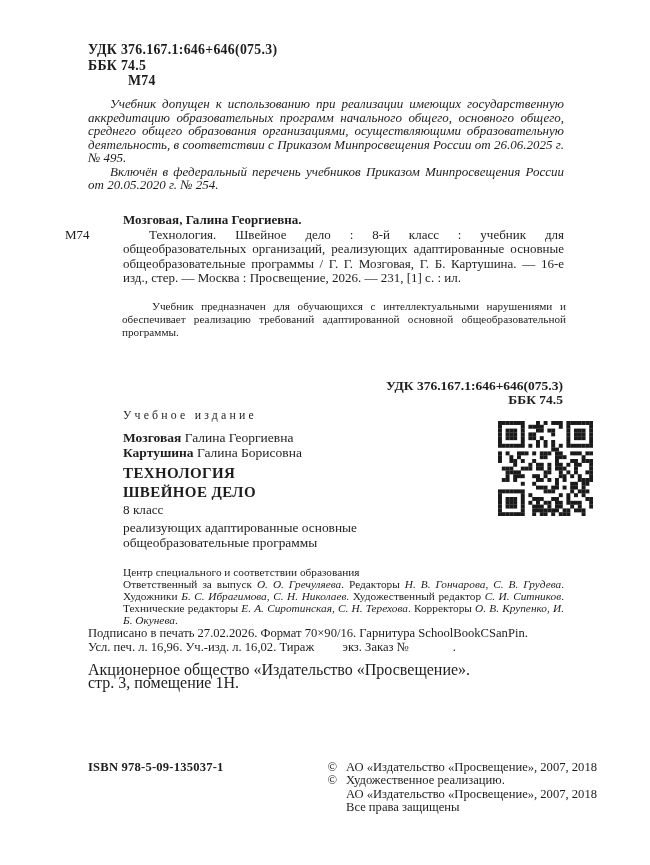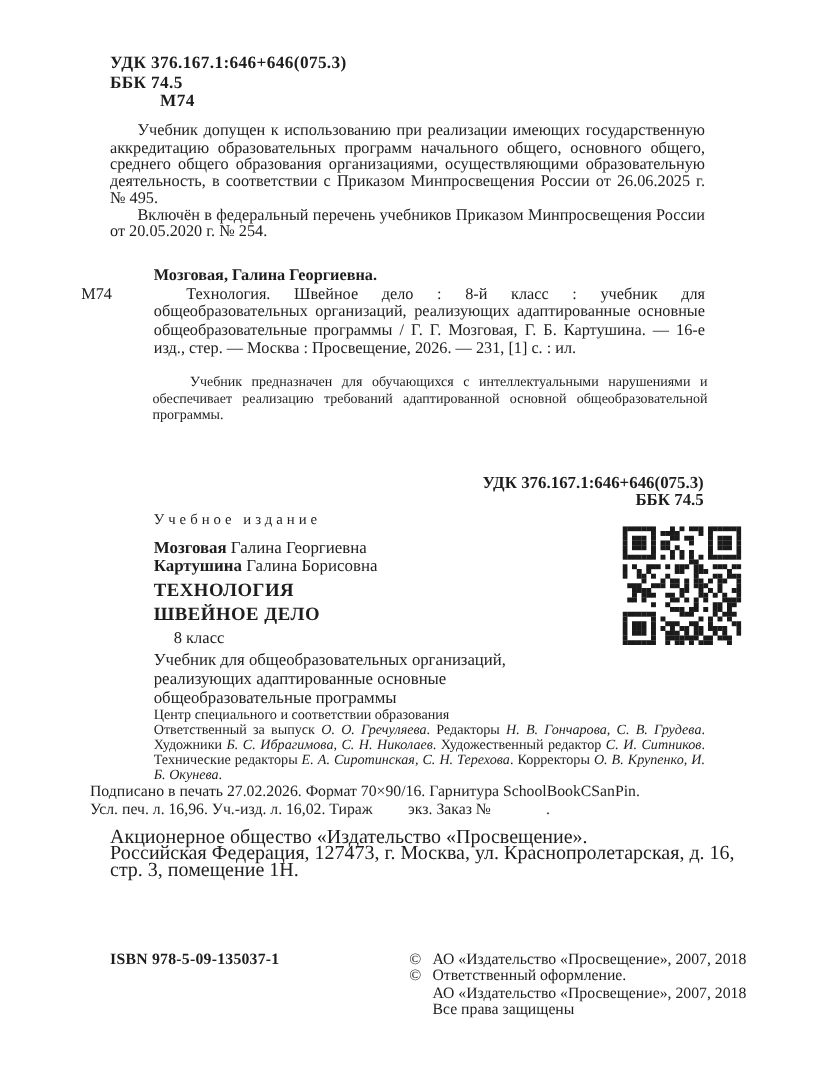--- a/index.html
+++ b/index.html
@@ -14,44 +14,44 @@
     overflow:hidden;
   }
   .sec{position:absolute;}
   .b{font-weight:bold;}
   .i{font-style:italic;}
   .jp{text-align:justify;}
   
   .codes-top{top:42px;left:88px;font-size:13.8px;line-height:15.5px;font-weight:bold;letter-spacing:.3px;}
   .codes-top .m74{margin-left:40px;}
   
-  .admission{top:97px;left:88px;width:476px;line-height:13.5px;}
+  .admission{top:97px;left:88px;width:476px;line-height:13.5px;font-style:italic;}
   .admission p{margin:0;text-indent:22px;}
   
   .card{top:213px;left:123px;width:441px;line-height:14.6px;}
   .card-sign{position:absolute;left:-58px;top:14.6px;}
   .card .head{font-weight:bold;}
   .card .desc{margin:0;text-indent:26px;}
   .card .isbn-line{margin-left:26px;}
   
   .annotation{top:300px;left:122px;width:444px;font-size:11.2px;line-height:12.8px;}
   .annotation p{margin:0;text-indent:30px;}
   
   .codes-right{top:379px;right:87px;text-align:right;font-weight:bold;font-size:13.5px;line-height:14px;}
   
   .ed-heading{top:408px;left:123px;font-size:11.8px;letter-spacing:3.2px;}
   .ed-authors{top:430px;left:123px;font-size:13.5px;line-height:15px;}
   .ed-titles{top:464px;left:123px;font-size:15px;line-height:18.5px;font-weight:bold;letter-spacing:.4px;}
-  .ed-grade{top:502px;left:123px;font-size:13.2px;margin-left:16px;}
+  .ed-grade{top:502px;left:123px;font-size:13.2px;}
   .ed-subtitle{top:520px;left:123px;font-size:13.4px;line-height:15px;}
   
   .credits{top:567px;left:123px;width:441px;font-size:11.3px;line-height:11.9px;}
   .credits .center-line{margin-bottom:.5px;}
   
-  .print-info{top:627px;left:72px;font-size:12.6px;line-height:13.6px;}
+  .print-info{top:627px;left:88px;font-size:12.6px;line-height:13.6px;}
   
   .publisher{top:663px;left:88px;font-size:16px;line-height:13.3px;}
   .hotline{top:701px;left:88px;font-size:12.6px;}
   
   .qr-box{top:421px;left:498px;width:95px;height:95px;}
   .qr-box svg{display:block;width:95px;height:95px;}
   
   .footer{top:761px;left:88px;width:509px;display:flex;justify-content:space-between;align-items:flex-start;font-size:12.6px;line-height:13.4px;}
   .isbn-bottom{font-weight:bold;letter-spacing:.2px;}
   .copy-row{display:flex;gap:9px;}
@@ -96,21 +96,20 @@
   </div>
 
   <div class="sec ed-titles">
     <div>ТЕХНОЛОГИЯ</div>
     <div>ШВЕЙНОЕ ДЕЛО</div>
   </div>
 
   <div class="sec ed-grade">8 класс</div>
 
   <div class="sec ed-subtitle">
-      <div>Учебник для общеобразовательных организаций,</div>
       <div>реализующих адаптированные основные</div>
       <div>общеобразовательные программы</div>
     </div>
 
   <div class="sec qr-box">
     <svg id="qr-svg" viewBox="0 0 25 25" xmlns="http://www.w3.org/2000/svg">
         <rect x="0" y="0" width="1.04" height="1.04" fill="#1a1a1a"></rect>
         <rect x="1" y="0" width="1.04" height="1.04" fill="#1a1a1a"></rect>
         <rect x="2" y="0" width="1.04" height="1.04" fill="#1a1a1a"></rect>
         <rect x="3" y="0" width="1.04" height="1.04" fill="#1a1a1a"></rect>
@@ -419,38 +418,37 @@
     <div class="jp"><span>Ответственный за выпуск </span><span class="i">О. О. Гречуляева</span><span>. Редакторы </span><span class="i">Н. В. Гончарова, С. В. Грудева</span><span>. Художники </span><span class="i">Б. С. Ибрагимова, С. Н. Николаев</span><span>. Художественный редактор </span><span class="i">С. И. Ситников</span><span>. Технические редакторы </span><span class="i">Е. А. Сиротинская, С. Н. Терехова</span><span>. Корректоры </span><span class="i">О. В. Крупенко, И. Б. Окунева</span><span>.</span></div>
   </div>
 
   <div class="sec print-info">
     <div>Подписано в печать 27.02.2026. Формат 70×90/16. Гарнитура SchoolBookCSanPin.</div>
     <div>Усл. печ. л. 16,96. Уч.-изд. л. 16,02. Тираж&nbsp;&nbsp;&nbsp;&nbsp;&nbsp;&nbsp;&nbsp;&nbsp;&nbsp;экз. Заказ №&nbsp;&nbsp;&nbsp;&nbsp;&nbsp;&nbsp;&nbsp;&nbsp;&nbsp;&nbsp;&nbsp;&nbsp;&nbsp;&nbsp;.</div>
   </div>
 
   <div class="sec publisher">
       <div>Акционерное общество «Издательство «Просвещение».</div>
-      <div>Российская Федерация, 127473, г. Москва, ул. Краснопролетарская, д. 16,</div>
       <div>стр. 3, помещение 1Н.</div>
     </div>
 
 
   <div class="sec footer">
     <div class="isbn-bottom">ISBN 978-5-09-135037-1</div>
     <div class="copy">
       <div class="copy-row">
         <span class="c-sign">©</span>
         <span class="c-text">
             <div>АО «Издательство «Просвещение», 2007, 2018</div>
           </span>
       </div>
       <div class="copy-row">
         <span class="c-sign">©</span>
         <span class="c-text">
-            <div>Ответственный оформление.</div>
+            <div>Художественное реализацию.</div>
             <div>АО «Издательство «Просвещение», 2007, 2018</div>
             <div>Все права защищены</div>
           </span>
       </div>
     </div>
   </div>
 
 </div>
 
 </body></html>

